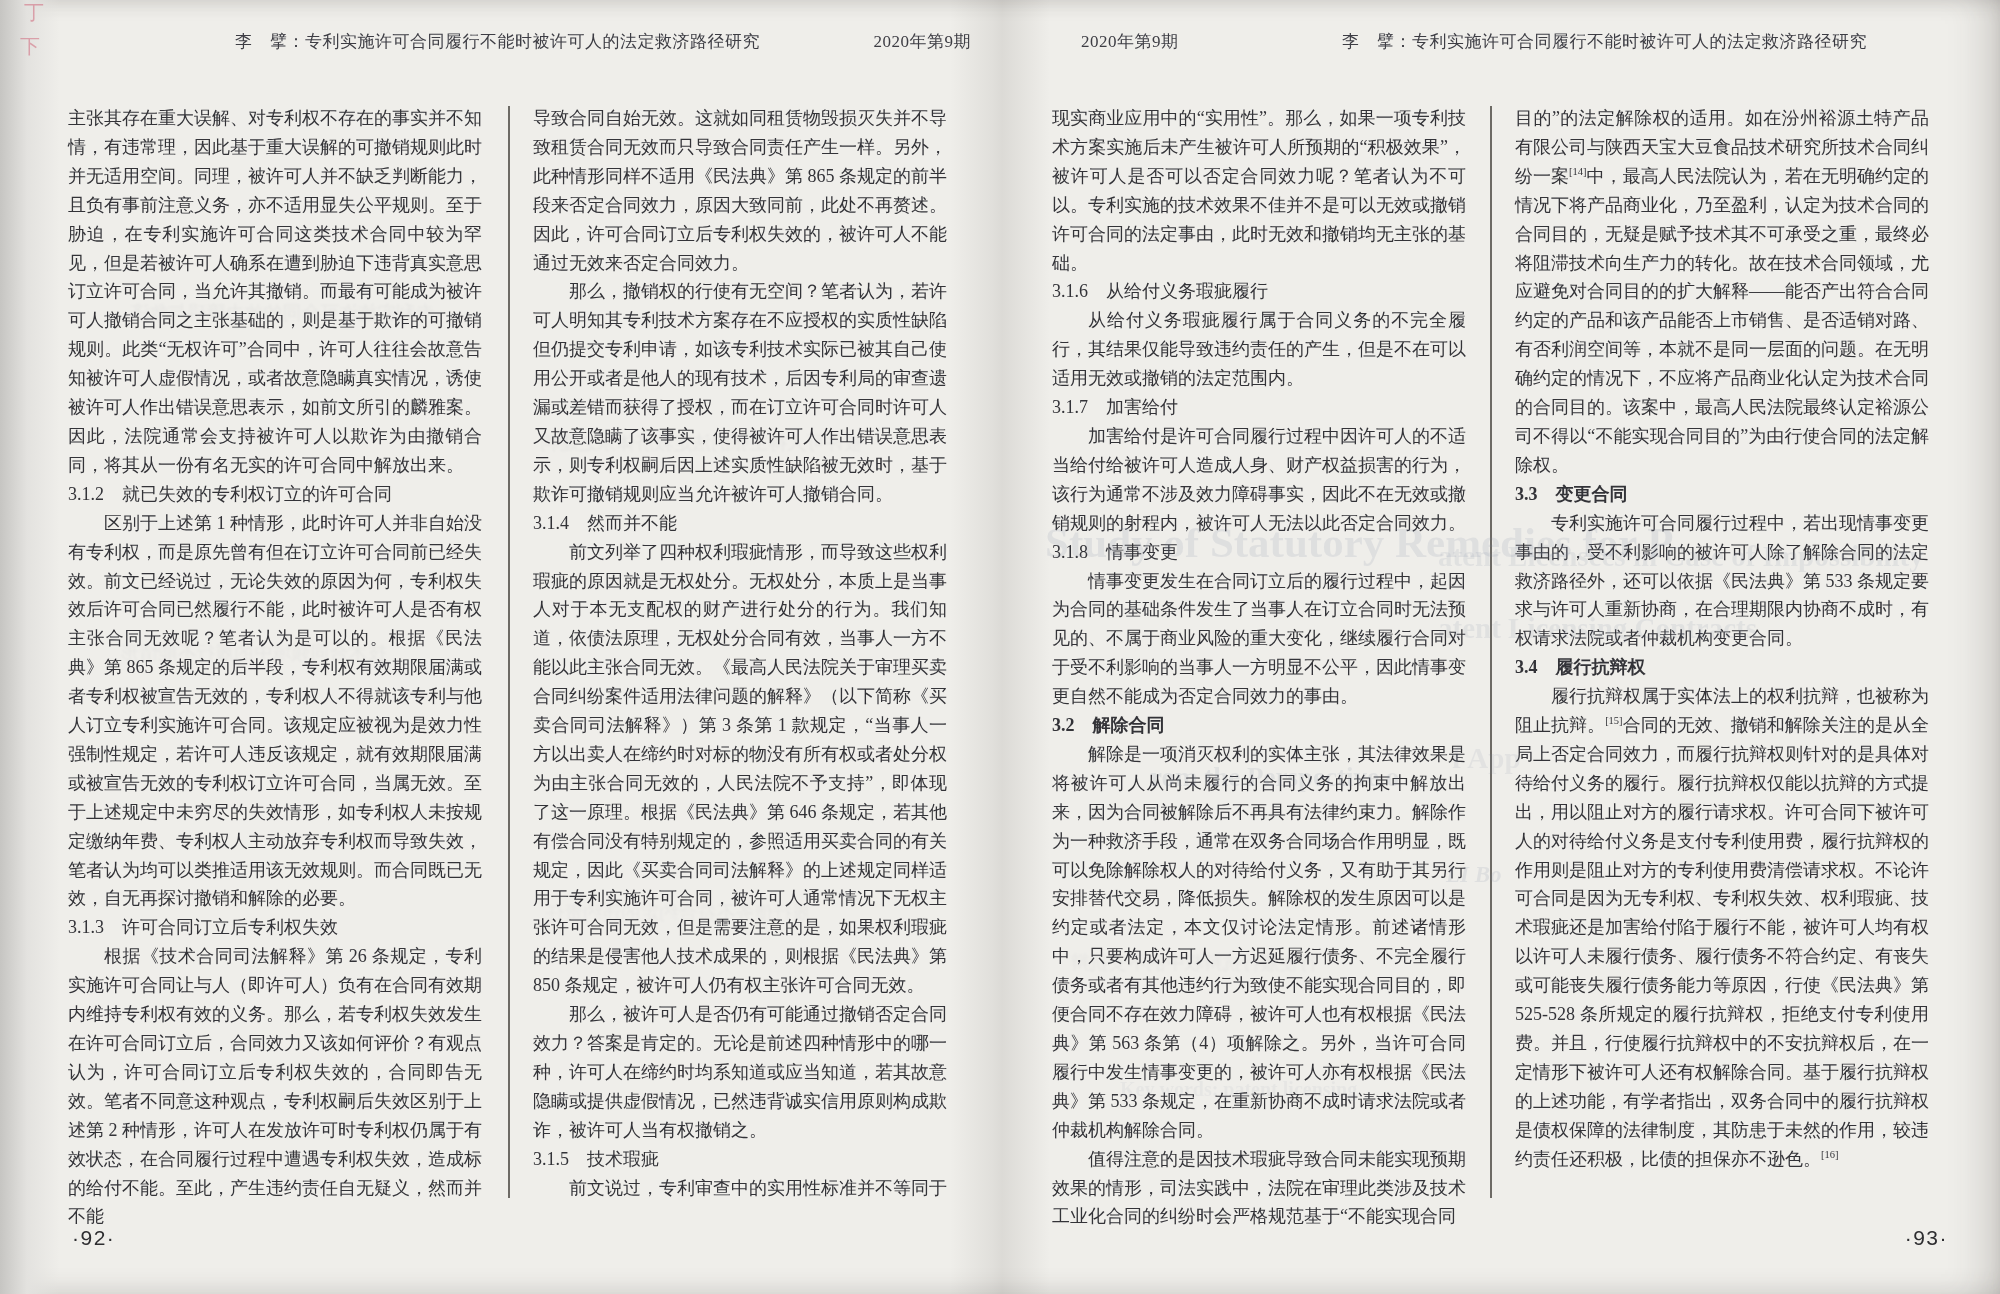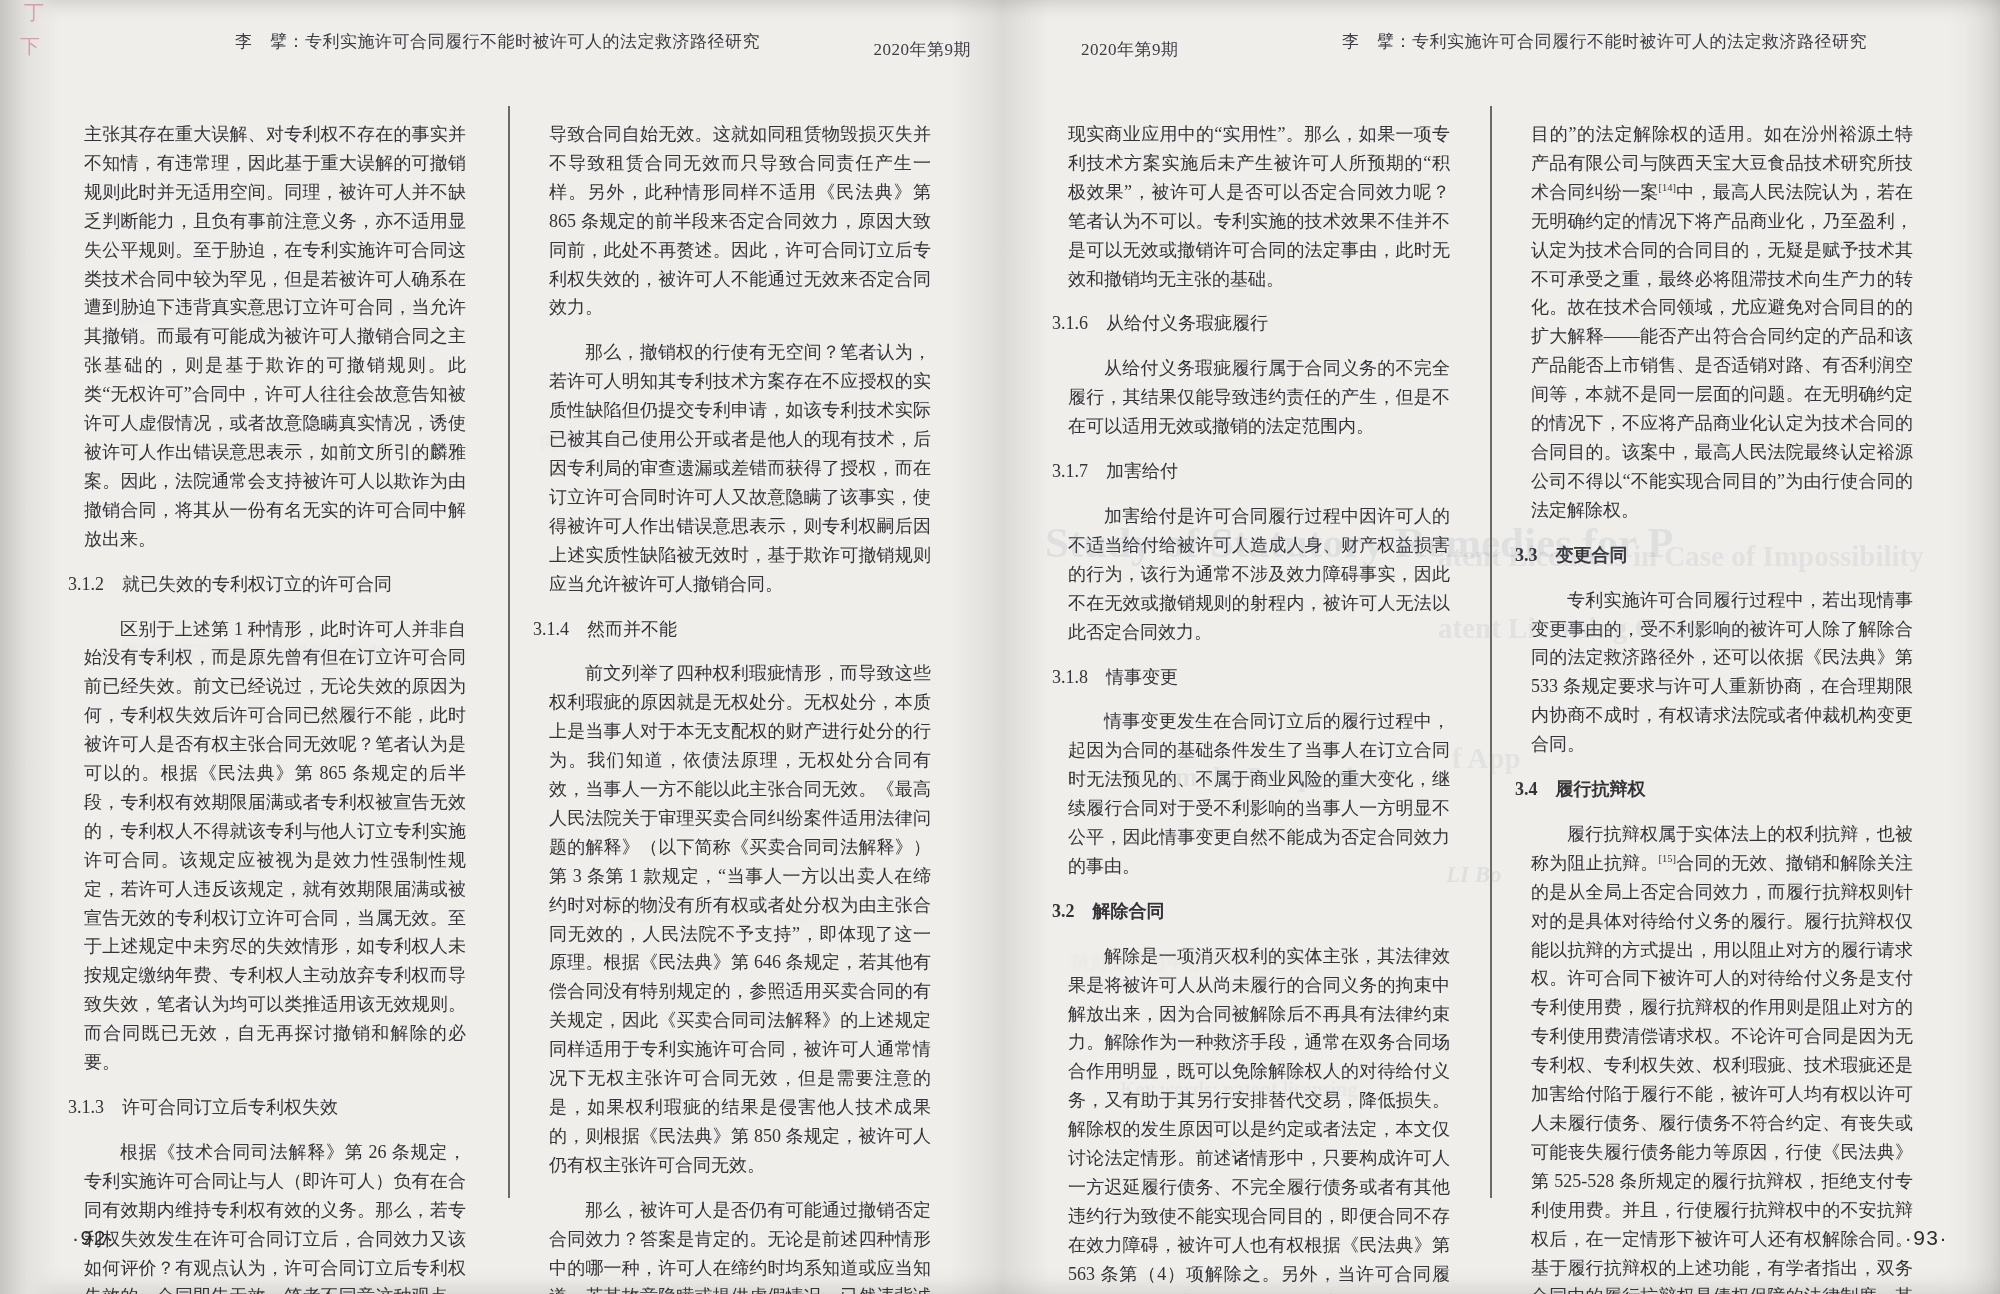--- a/index.html
+++ b/index.html
@@ -14,29 +14,29 @@
   .gutter{position:absolute;left:950px;top:0;bottom:0;width:100px;pointer-events:none;
         background:linear-gradient(90deg,rgba(0,0,0,0) 0%,rgba(80,75,70,.09) 42%,rgba(80,75,70,.12) 52%,rgba(0,0,0,0) 100%);}
   .page{position:absolute;top:0;height:100%;width:1000px;padding-left:24px;}
   .page.left{left:0;} .page.right{left:1000px;}
 
   .pheader{position:absolute;top:30px;left:68px;right:53px;height:26px;
            font-size:17px;color:#3d3d44;letter-spacing:.5px;}
   .pheader .title{position:absolute;top:0;text-align:center;white-space:nowrap;}
   .page.left  .pheader .title{left:0;right:44px;}
   .page.right .pheader .title{left:170px;right:0;}
-  .pheader .issue{position:absolute;top:8px;white-space:nowrap;}
+  .pheader .issue{position:absolute;top:0;white-space:nowrap;}
   .page.left  .pheader .issue{right:0;}
   .page.right .pheader .issue{left:13px;}
 
   .pbody{position:absolute;top:104px;display:flex;}
   .page.left  .pbody{left:68px;width:879px;gap:51px;}
   .page.right .pbody{left:52px;width:877px;gap:49px;}
   .col{width:414px;font-size:18px;line-height:28.9px;text-align:justify;color:#333338;}
-  .col p.para{margin:16px;text-indent:0;}
+  .col p.para{margin:0;text-indent:0;}
   .col p.para.ind{text-indent:2em;}
   .col h4.sec{margin:0;font-size:18px;font-weight:400;line-height:28.9px;}
   .col h4.sec.bold{font-weight:700;}
   sup.fn{font-size:10.5px;line-height:0;vertical-align:super;}
 
   .colrule{position:absolute;top:106px;height:1092px;width:1.6px;background:#56524e;opacity:.85;}
   .page.left  .colrule{left:508px;}
   .page.right .colrule{left:490px;}
 
   .pageno{position:absolute;bottom:44px;font-size:21px;letter-spacing:1.5px;color:#2d2d30;

